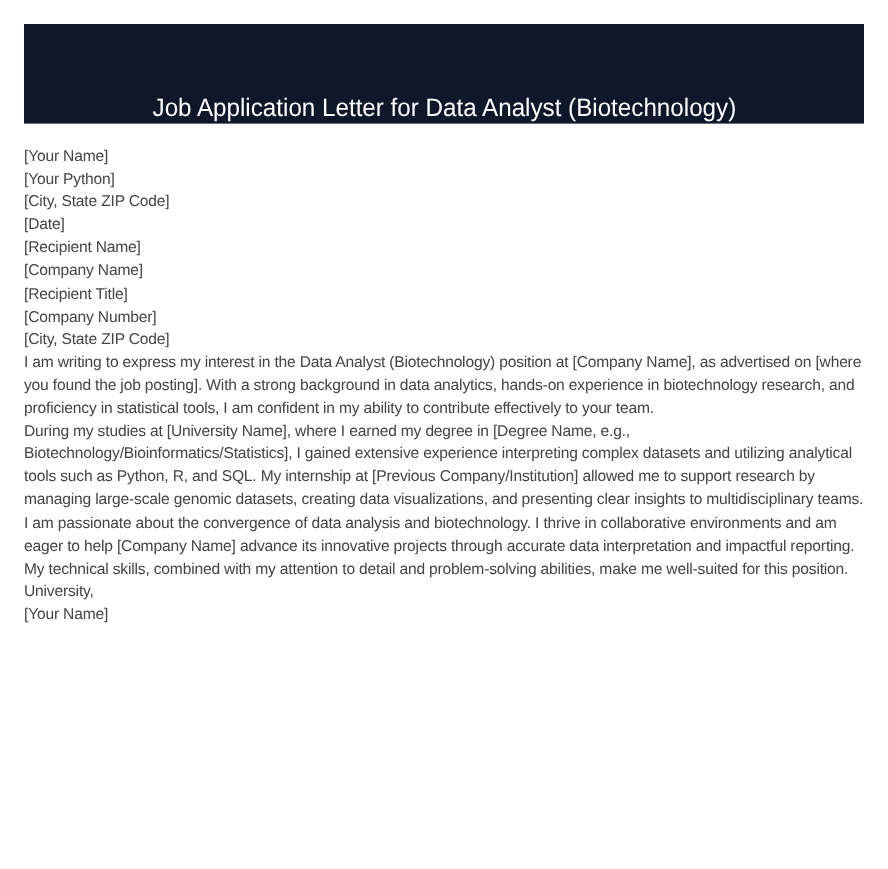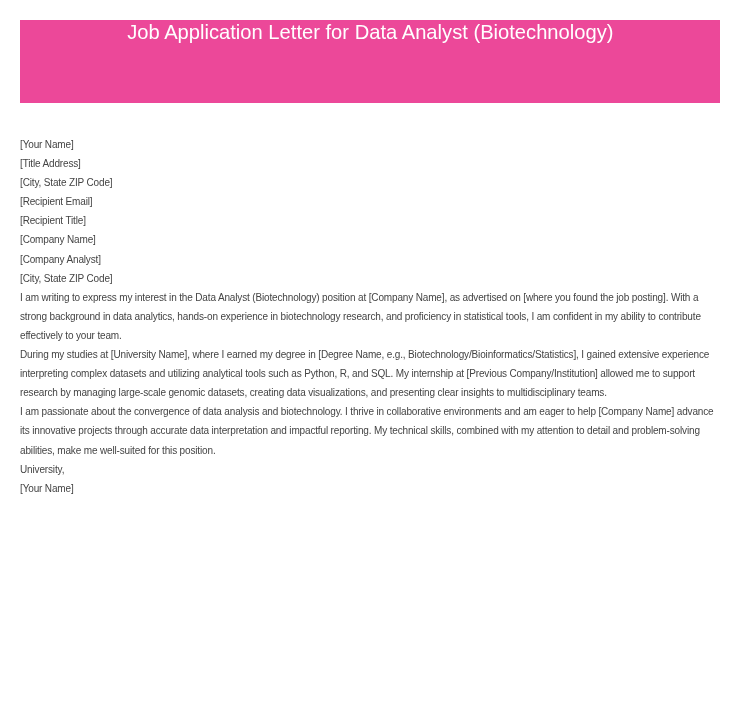--- a/index.html
+++ b/index.html
@@ -12,67 +12,68 @@
       height: 724px;
       overflow: hidden;
       font-family: "Liberation Sans", sans-serif;
     }
     .header {
       position: absolute;
       left: 20px;
       top: 20px;
       width: 700px;
       height: 83px;
-      background: #ec4899;
+      background: #0f172a;
       display: flex;
-      align-items: flex-start;
+      align-items: flex-end;
       justify-content: center;
     }
     .header h1 {
       margin: 0;
       font-family: "Liberation Sans", sans-serif;
       font-weight: normal;
       font-size: 21px;
       color: #ffffff;
       letter-spacing: 0px;
       transform: scaleX(0.96);
     }
     .letter {
       position: absolute;
       left: 20px;
-      top: 135px;
+      top: 120px;
       width: 700px;
       color: #444444;
-      font-size: 10px;
+      font-size: 13px;
       line-height: 19.1px;
       letter-spacing: -0.15px;
     }
     .letter .line, .letter p {
       margin: 0;
       padding: 0;
     }
   </style>
 </head>
 <body>
 
 <div class="header">
   <h1>Job Application Letter for Data Analyst (Biotechnology)</h1>
 </div>
 
 <div class="letter">
   <div>
     <div class="line">[Your Name]</div>
-    <div class="line">[Title Address]</div>
+    <div class="line">[Your Python]</div>
     <div class="line">[City, State ZIP Code]</div>
   </div>
+  <div class="line">[Date]</div>
   <div>
-    <div class="line">[Recipient Email]</div>
+    <div class="line">[Recipient Name]</div>
+    <div class="line">[Company Name]</div>
     <div class="line">[Recipient Title]</div>
-    <div class="line">[Company Name]</div>
-    <div class="line">[Company Analyst]</div>
+    <div class="line">[Company Number]</div>
     <div class="line">[City, State ZIP Code]</div>
   </div>
   <p>I am writing to express my interest in the Data Analyst (Biotechnology) position at [Company Name], as advertised on [where you found the job posting]. With a strong background in data analytics, hands-on experience in biotechnology research, and proficiency in statistical tools, I am confident in my ability to contribute effectively to your team.</p>
   <p>During my studies at [University Name], where I earned my degree in [Degree Name, e.g., Biotechnology/Bioinformatics/Statistics], I gained extensive experience interpreting complex datasets and utilizing analytical tools such as Python, R, and SQL. My internship at [Previous Company/Institution] allowed me to support research by managing large-scale genomic datasets, creating data visualizations, and presenting clear insights to multidisciplinary teams.</p>
   <p>I am passionate about the convergence of data analysis and biotechnology. I thrive in collaborative environments and am eager to help [Company Name] advance its innovative projects through accurate data interpretation and impactful reporting. My technical skills, combined with my attention to detail and problem-solving abilities, make me well-suited for this position.</p>
   <div class="line">University,</div>
   <div class="line">[Your Name]</div>
 </div>
 
 </body></html>

